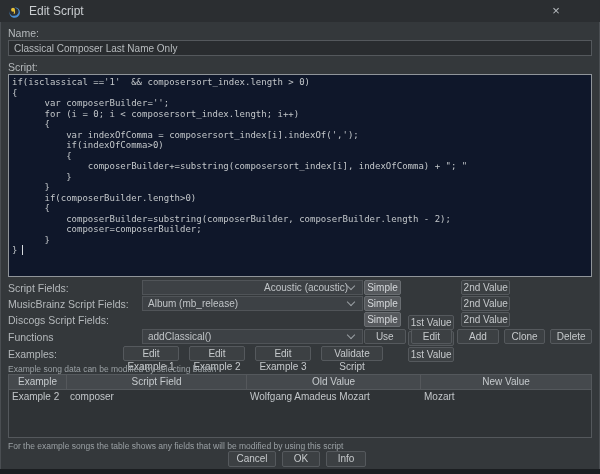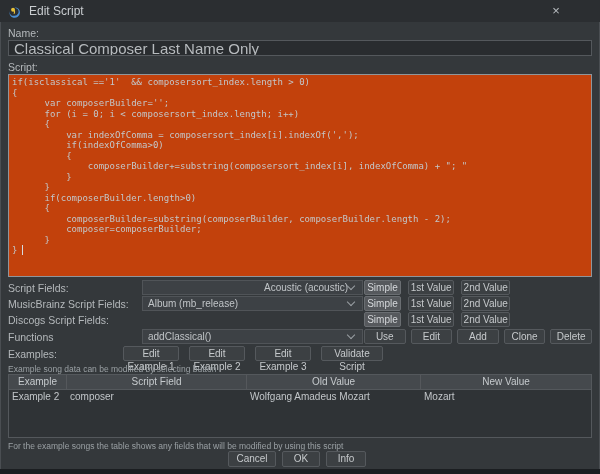--- a/index.html
+++ b/index.html
@@ -18,44 +18,44 @@
   .title-text{margin-left:8px;font-size:12px;color:#c9cdd0;}
   .close-btn{position:absolute;right:36px;top:3px;width:16px;height:16px;line-height:16px;
     text-align:center;color:#b9bdc1;font-size:13px;cursor:default;}
 
   .form-label{position:absolute;left:8px;font-size:10.5px;color:#b4b8bb;}
   .small-caption{position:absolute;left:8px;font-size:8.5px;color:#9aa0a4;}
 
   
   .name-input{position:absolute;left:8px;top:40px;width:572px;height:14px;
     background:#292c2f;border:1px solid #54585c;color:#b7bbbe;
-    font-family:"Liberation Sans",sans-serif;font-size:15px;padding:0 5px;outline:none;}
+    font-family:"Liberation Sans",sans-serif;font-size:10px;padding:0 5px;outline:none;}
 
   
   .script-box{position:absolute;left:8px;top:74px;width:582px;height:201px;
-    background:#c2410c;border:1px solid #90959a;box-sizing:content-box;overflow:hidden;}
+    background:#0f172a;border:1px solid #90959a;box-sizing:content-box;overflow:hidden;}
   .script-box pre{margin:0;padding:2px 3px;font-family:"DejaVu Sans Mono",monospace;
     font-size:9px;line-height:10.5px;color:#c3c7ca;white-space:pre;}
   .caret{position:absolute;left:13px;top:170px;width:1px;height:10px;background:#d6dade;}
 
   
   .combo{position:absolute;left:142px;width:214px;height:13px;background:#3d4145;
     border:1px solid #505458;display:flex;align-items:center;padding-left:5px;box-sizing:content-box;}
   .combo .combo-value{font-size:10px;color:#c0c4c7;flex:1;}
   .chev{width:5px;height:5px;border-right:1px solid #9aa0a5;border-bottom:1px solid #9aa0a5;
     transform:rotate(45deg);margin-right:8px;margin-top:-3px;}
 
   .btn{box-sizing:border-box;height:15px;line-height:13px;text-align:center;
     background:#3c4043;border:1px solid #55595d;border-radius:2px;color:#c6c9cc;
     font-size:10px;font-family:Liberation Sans, sans-serif;padding:0;cursor:default;}
   .btn.sel{background:#56595d;border-color:#6a6e72;color:#d5d8db;}
   .btn-group{position:absolute;display:flex;gap:7px;}
   .grp-vals{left:364px;width:146px;}
   .grp-vals .btn:nth-child(1){width:38px;}
-  .grp-vals .btn:nth-child(2){width:48px;}
+  .grp-vals .btn:nth-child(2){width:48px;margin-top:35px;}
   .grp-vals .btn:nth-child(3){width:50px;}
   .grp-funcs{left:364px;width:228px;gap:5px;}
   .grp-funcs .btn{flex:1;}
   .grp-examples{left:104px;gap:10px;margin-left:19px;}
   .grp-examples .btn{width:56px;}
   .grp-examples .btn:nth-child(4){width:62px;}
   .grp-footer{left:228px;top:451px;gap:6px;}
   .grp-footer .btn{height:16px;line-height:14px;}
   .grp-footer .btn:nth-child(1){width:48px;}
   .grp-footer .btn:nth-child(2){width:38px;}

